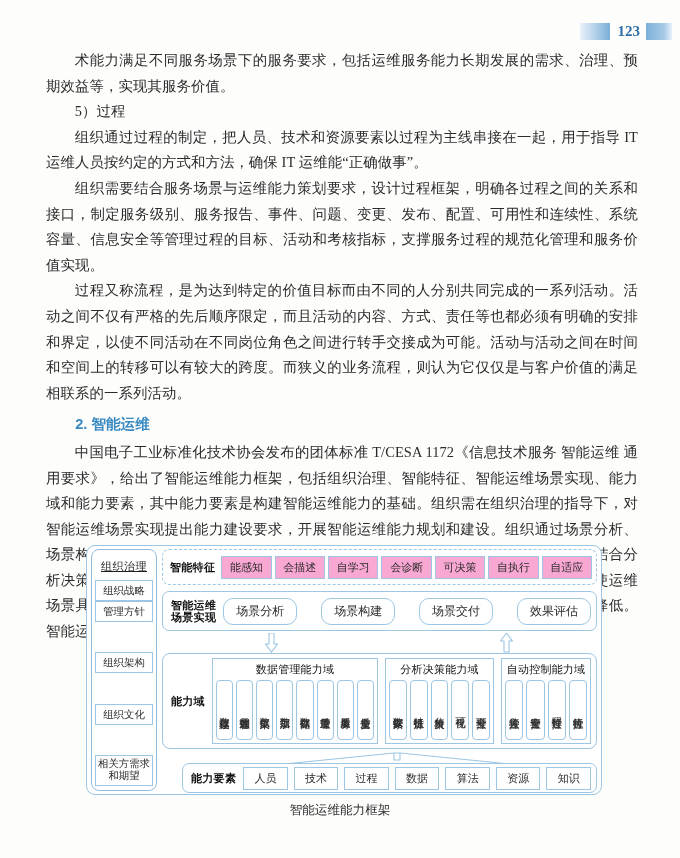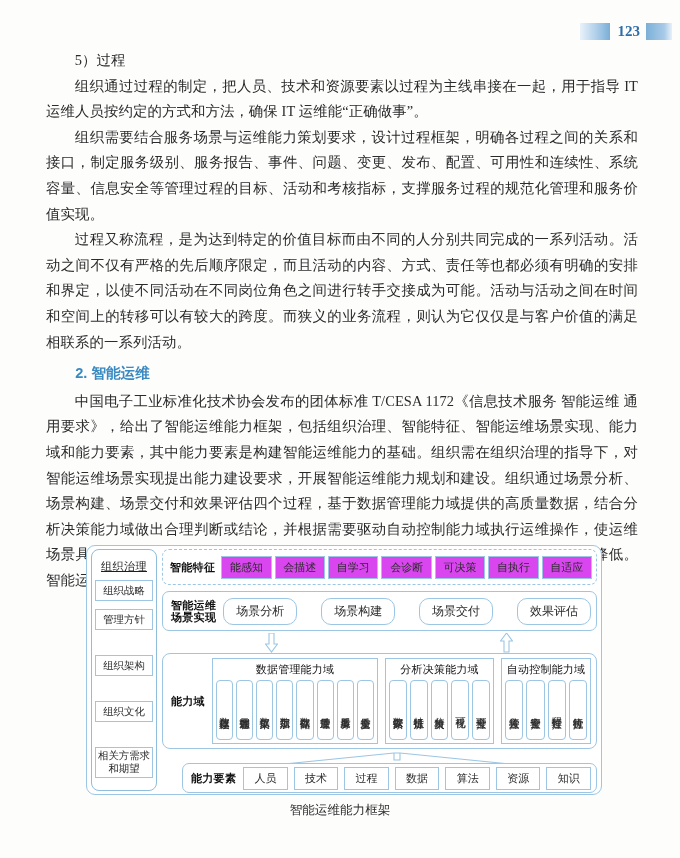--- a/index.html
+++ b/index.html
@@ -85,21 +85,21 @@
   }
   .gov-title {
     font-size: 11px; color: #1f1f1f; letter-spacing: .5px;
     padding: 5px 0 6px 0; white-space: nowrap;
     font-family: "Liberation Sans", sans-serif;
     text-decoration: underline;
   }
   .gov-box {
     width: 58px; border: 1.2px solid #9cc6e3;
     font-size: 10.4px; text-align: center;
-    padding: 3px 0; margin-bottom: 8px;
+    padding: 3px 0; 
     line-height: 13px; background: #fff;
     font-family: "Liberation Sans", sans-serif;
     white-space: nowrap;
   }
   .gov-box.two-line { white-space: normal; line-height: 12.5px; padding: 2px 1px; }
   .gov-spacer { flex: 1 1 auto; }
 
   
   .right-col {
     position: absolute; left: 76px; top: 4px; right: 5px; bottom: 4px;
@@ -120,21 +120,21 @@
     padding: 0 4px 0 3px;
   }
   .row-label.two {
     line-height: 12.5px; text-align: left;
   }
   .feat-items { display:flex; flex:1 1 auto; justify-content: space-between; gap:3px; padding-left:2px;}
   .feat-box {
     flex: 1 1 0;
     border: 1.2px solid #9cc6e3;
     font-size: 11px; text-align: center;
-    padding: 3px 0; background: #d946ef;
+    padding: 3px 0; background: #f9a8d4;
     font-family: "Liberation Sans", sans-serif;
     white-space: nowrap;
   }
 
   
   .row-scen {
     position: absolute; left:0; right:0; top: 42px; height: 40px;
     border: 1.3px solid #9cc6e3;
     border-radius: 7px;
     display: flex; align-items: center; padding: 0 5px;
@@ -226,20 +226,21 @@
 </head>
 <body>
 
 <div class="header">
   <span class="header-chip"></span>
   <span class="header-page">123</span>
   <span class="header-chip2"></span>
 </div>
 
 <div class="page-body">
+  <p class="para">术能力满足不同服务场景下的服务要求，包括运维服务能力长期发展的需求、治理、预期效益等，实现其服务价值。</p>
   <p class="para">5）过程</p>
   <p class="para">组织通过过程的制定，把人员、技术和资源要素以过程为主线串接在一起，用于指导 IT 运维人员按约定的方式和方法，确保 IT 运维能“正确做事”。</p>
   <p class="para">组织需要结合服务场景与运维能力策划要求，设计过程框架，明确各过程之间的关系和接口，制定服务级别、服务报告、事件、问题、变更、发布、配置、可用性和连续性、系统容量、信息安全等管理过程的目标、活动和考核指标，支撑服务过程的规范化管理和服务价值实现。</p>
   <p class="para">过程又称流程，是为达到特定的价值目标而由不同的人分别共同完成的一系列活动。活动之间不仅有严格的先后顺序限定，而且活动的内容、方式、责任等也都必须有明确的安排和界定，以使不同活动在不同岗位角色之间进行转手交接成为可能。活动与活动之间在时间和空间上的转移可以有较大的跨度。而狭义的业务流程，则认为它仅仅是与客户价值的满足相联系的一系列活动。</p>
   <h3 class="sec-head">2. 智能运维</h3>
   <p class="para">中国电子工业标准化技术协会发布的团体标准 T/CESA 1172《信息技术服务 智能运维 通用要求》，给出了智能运维能力框架，包括组织治理、智能特征、智能运维场景实现、能力域和能力要素，其中能力要素是构建智能运维能力的基础。组织需在组织治理的指导下，对智能运维场景实现提出能力建设要求，开展智能运维能力规划和建设。组织通过场景分析、场景构建、场景交付和效果评估四个过程，基于数据管理能力域提供的高质量数据，结合分析决策能力域做出合理判断或结论，并根据需要驱动自动控制能力域执行运维操作，使运维场景具备智能特征，提升智能运维水平，实现质量可靠、安全可控、效率提升、成本降低。智能运维能力框架如图 4-9 所示。</p>
 </div>
 
 <div class="figure-wrap">
   <div class="fig-outer"></div>

